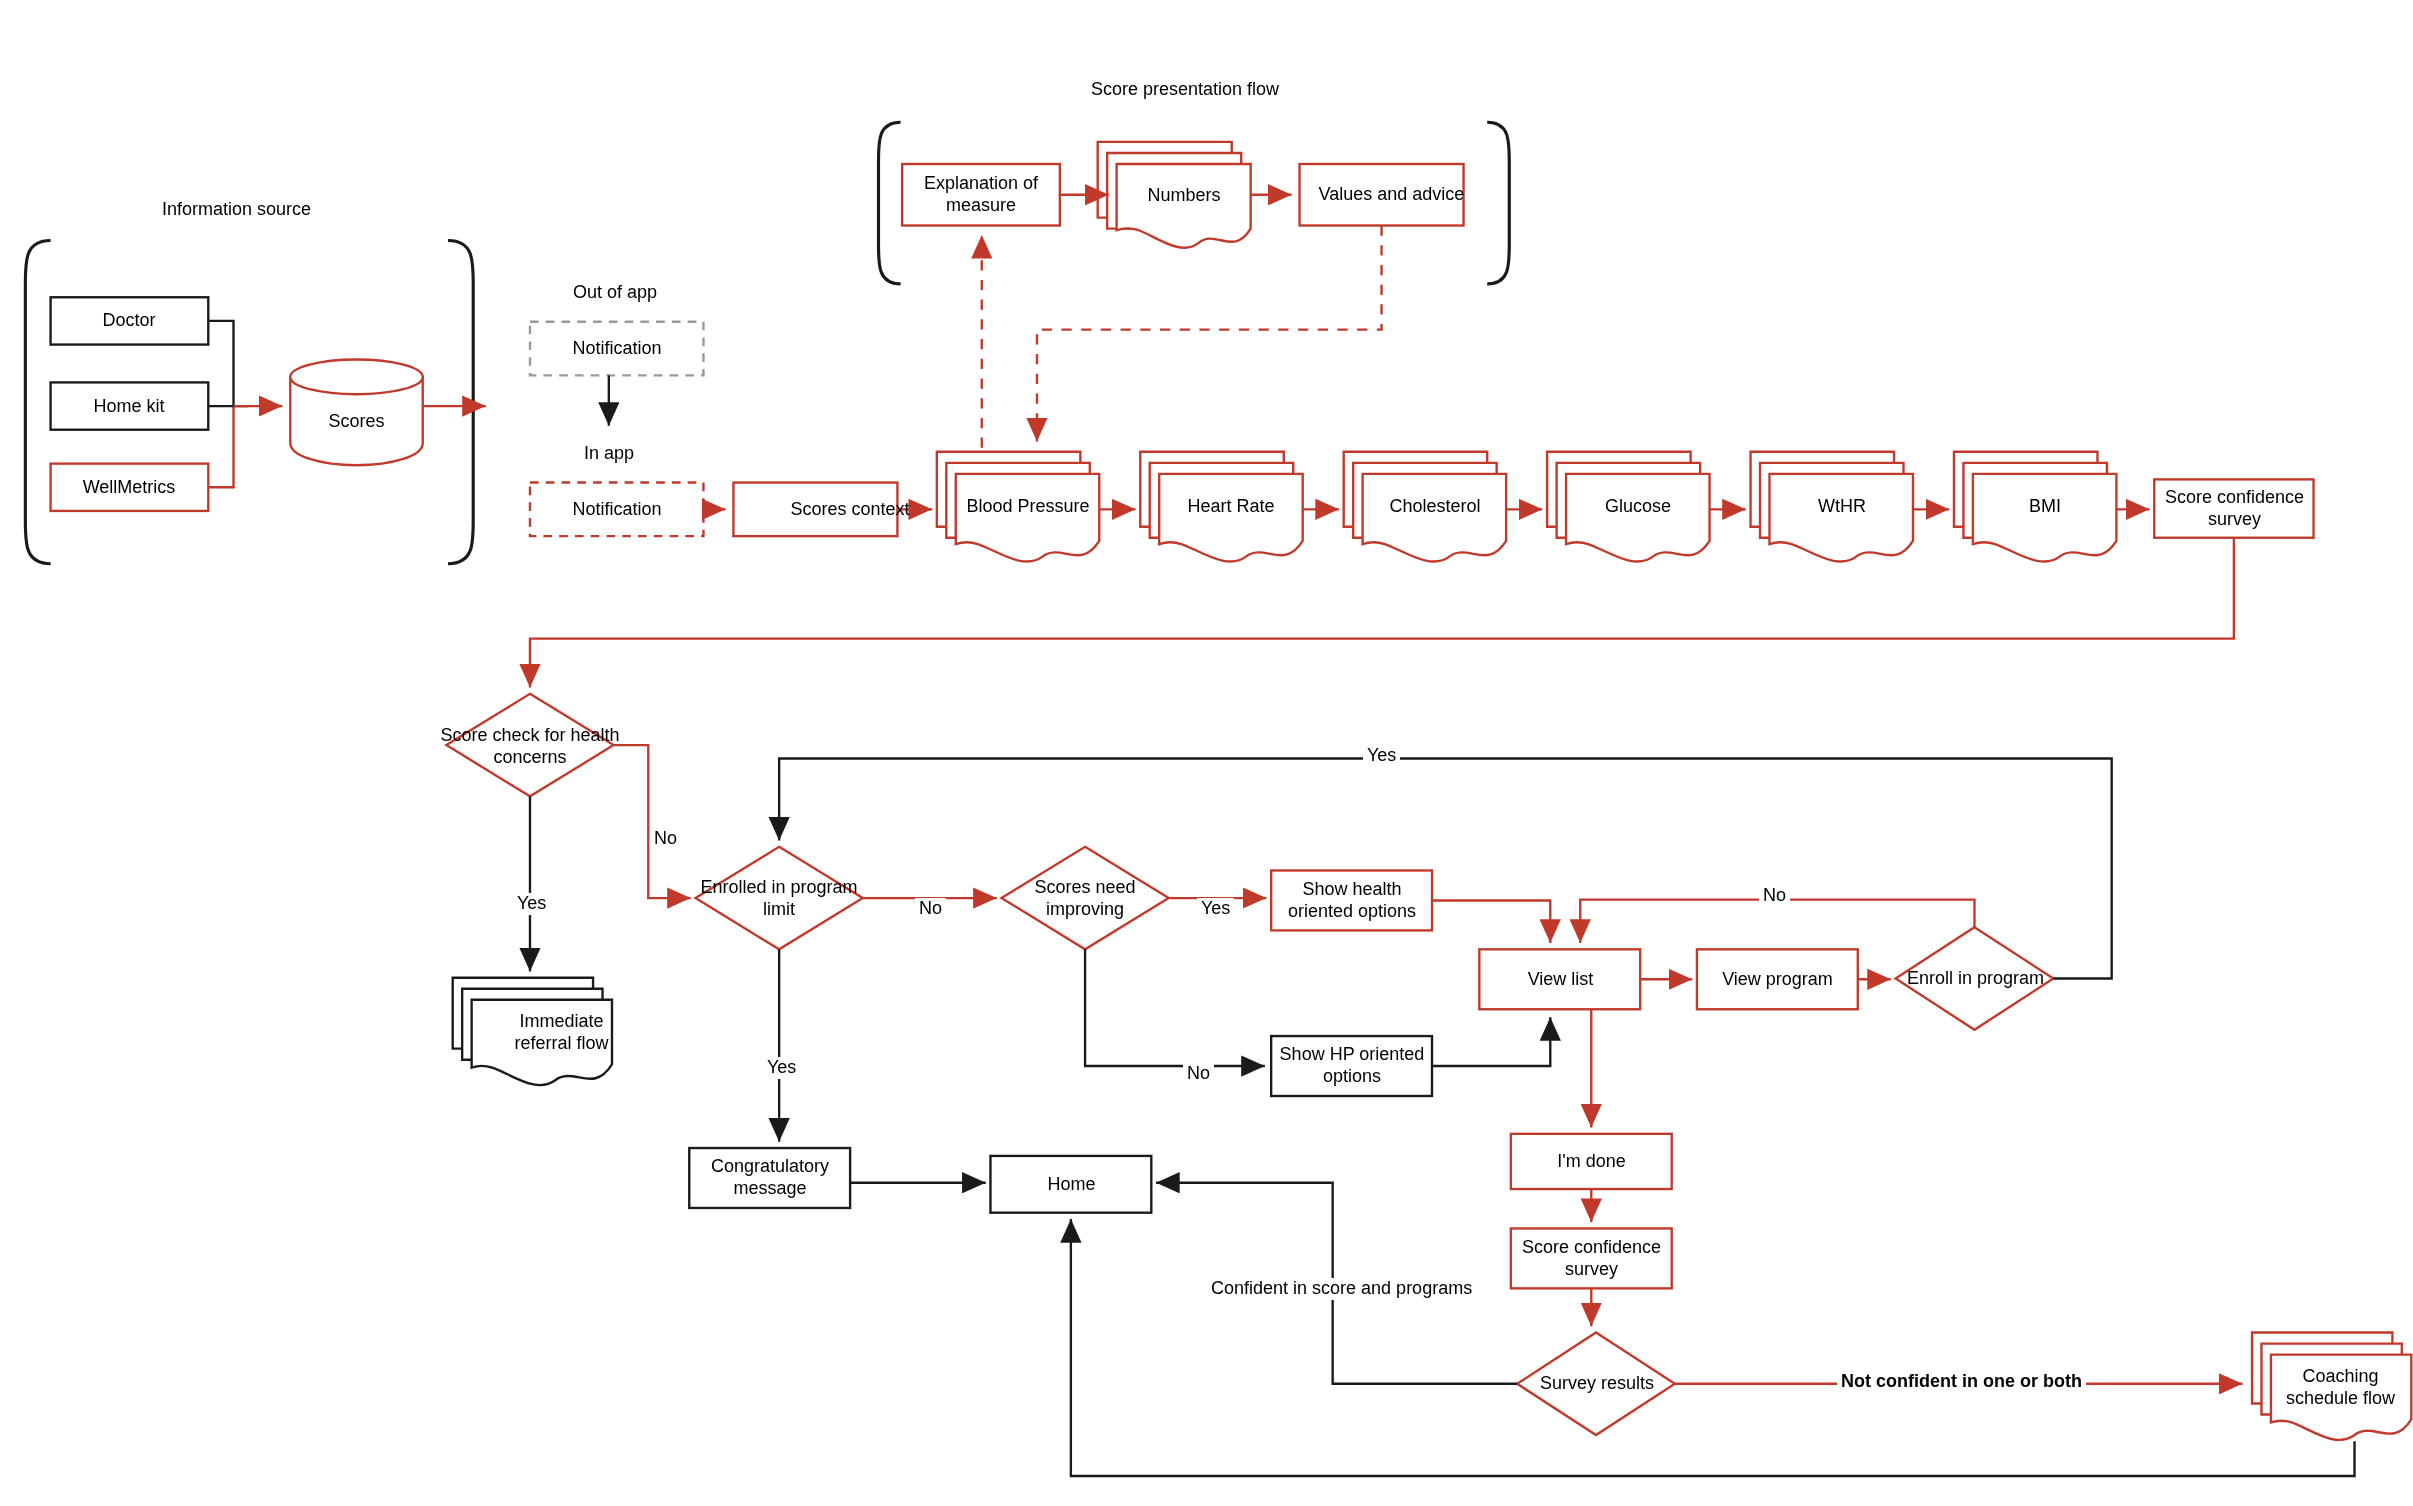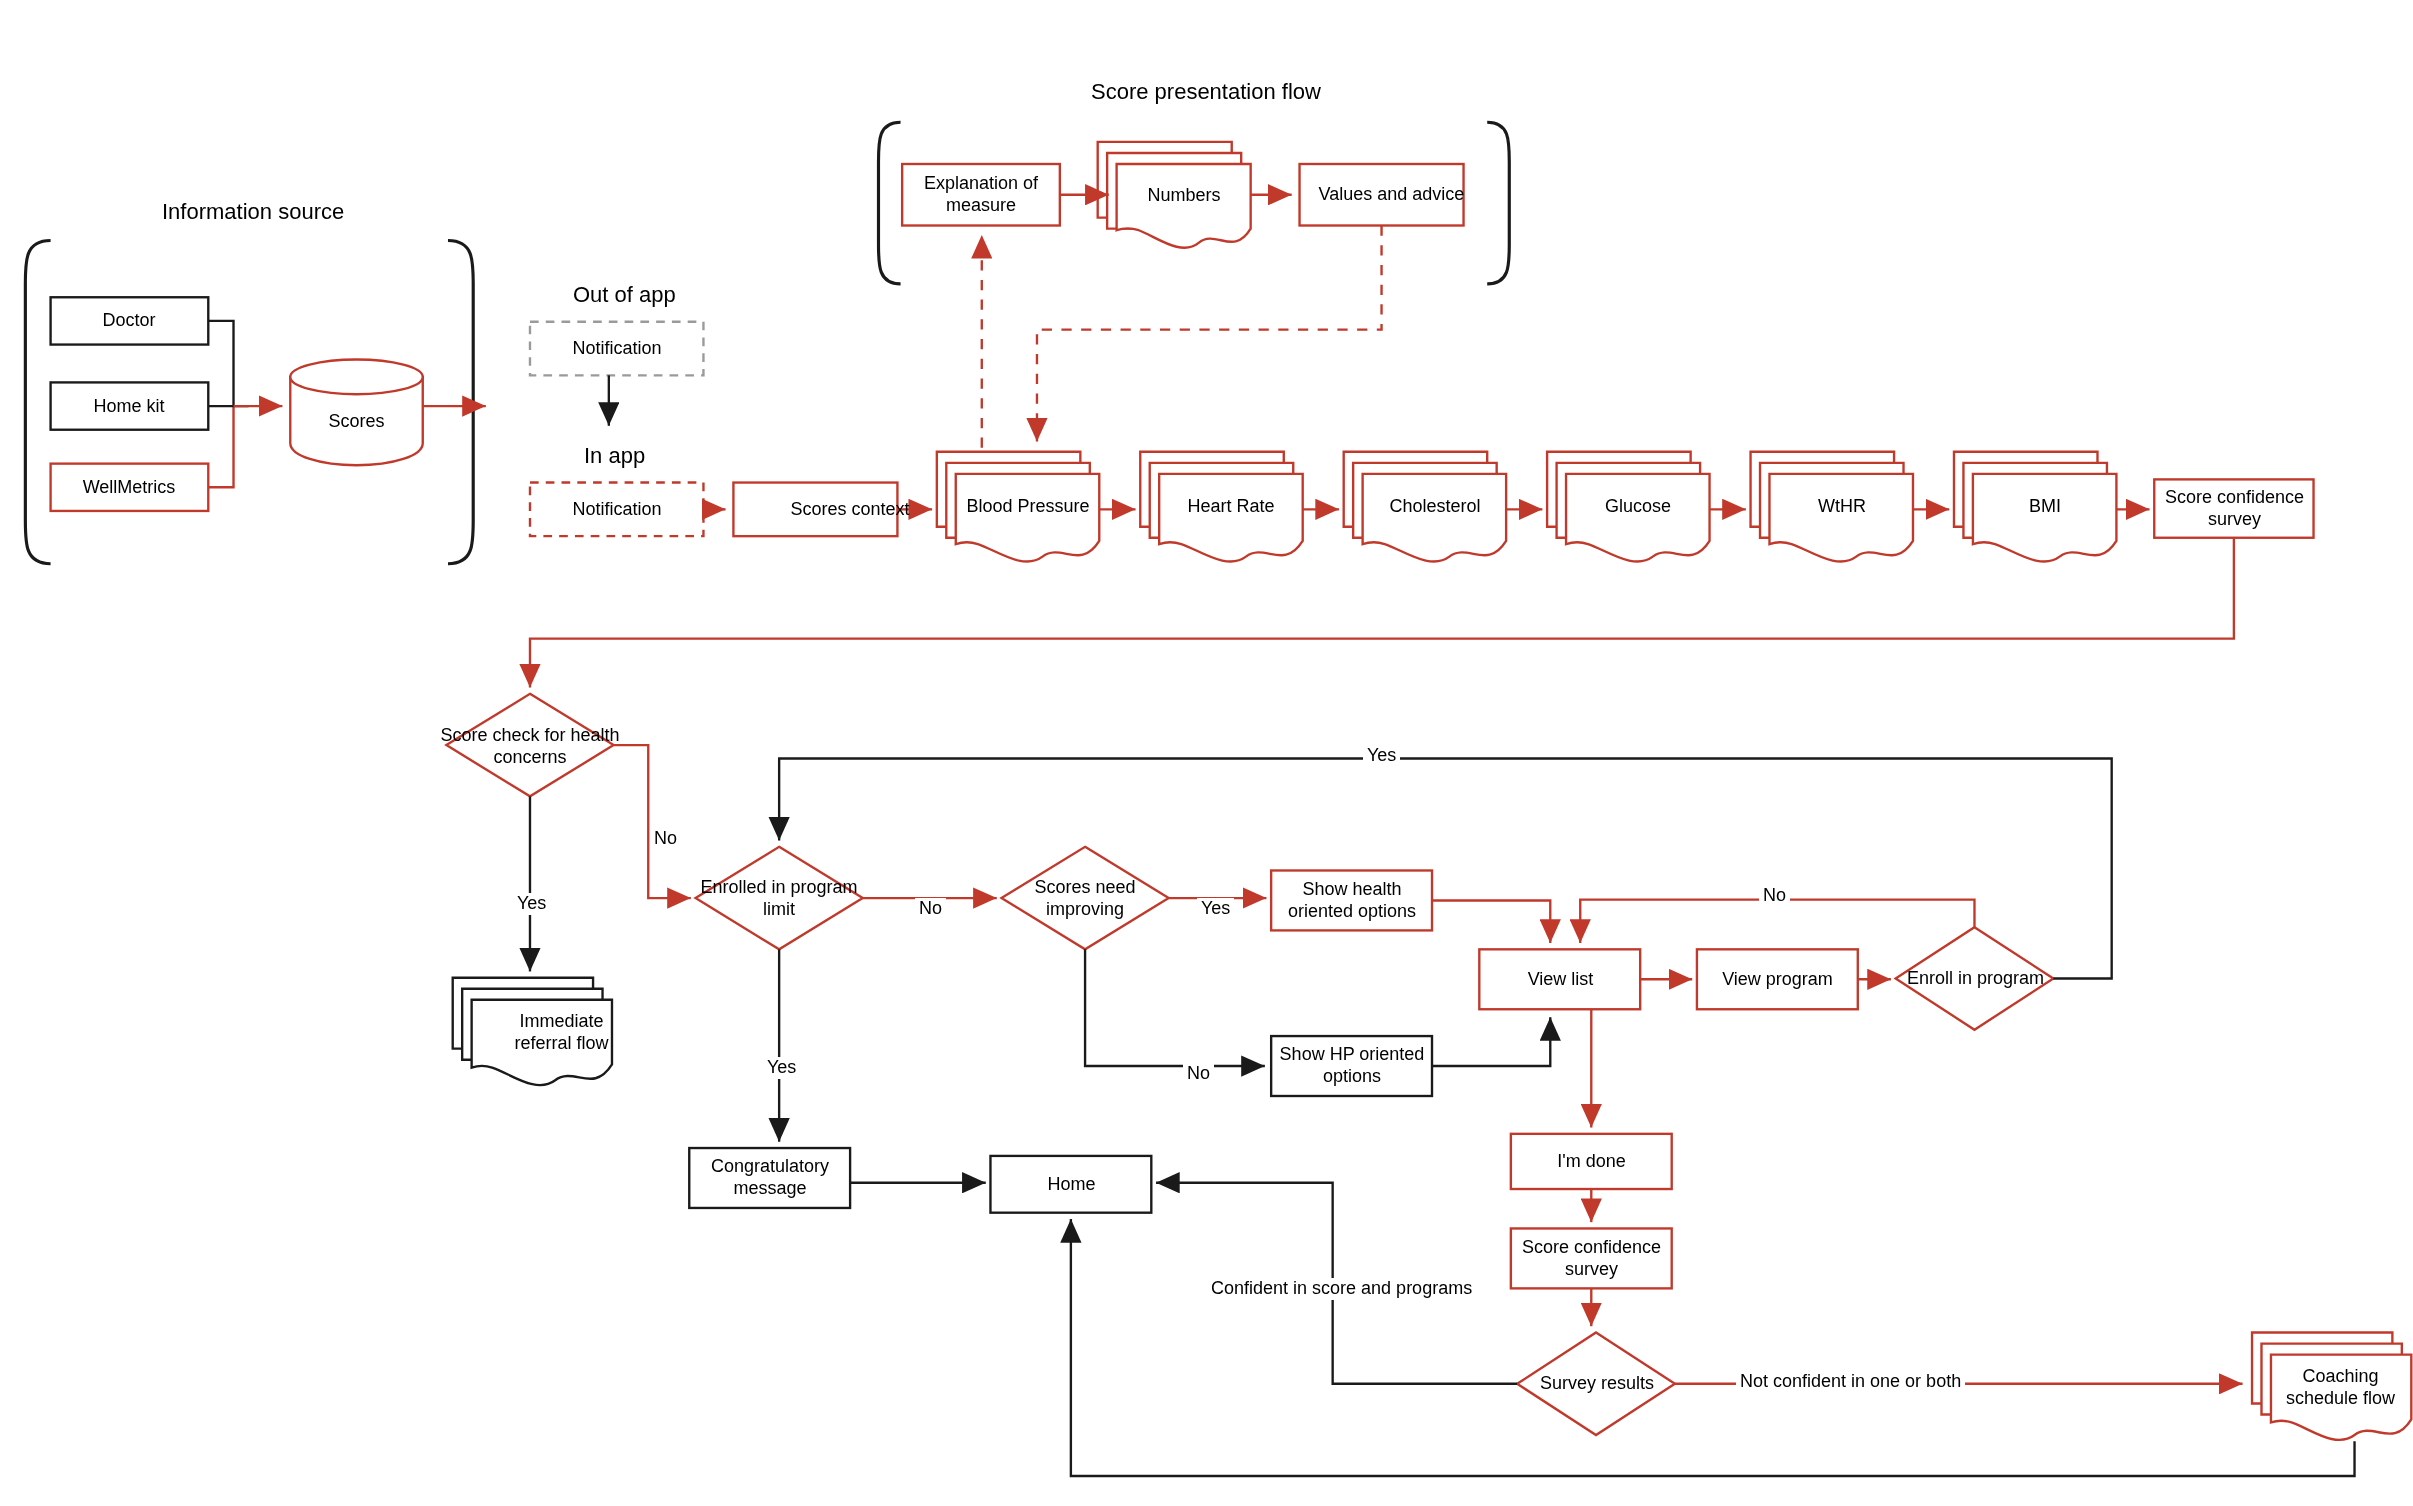--- a/index.html
+++ b/index.html
@@ -4,21 +4,21 @@
 <title>Score flow diagram</title>
 <style>
   html,body{margin:0;padding:0;background:#ffffff;}
   body{font-family:"Liberation Sans", sans-serif;}
   #canvas{position:relative;width:2413px;height:1506px;background:#fff;overflow:hidden;}
   #canvas svg{position:absolute;left:0;top:0;width:2413px;height:1506px;}
   .lbl{position:absolute;color:#000;font-size:18px;line-height:1.22;text-align:center;
        display:flex;align-items:center;justify-content:center;pointer-events:none;}
   .edge-lbl{position:absolute;color:#000;font-size:18px;line-height:1.2;text-align:center;
        white-space:nowrap;background:#fff;padding:0 4px;}
-  .title-lbl{position:absolute;color:#000;font-size:22px;white-space:nowrap;}
+  .title-lbl{position:absolute;color:#000;font-size:18px;white-space:nowrap;}
 </style>
 </head>
 <body>
 
 <div id="canvas">
 
 <svg viewBox="0 0 3060 1910" xmlns="http://www.w3.org/2000/svg">
   <defs>
     <marker id="ar-red" markerWidth="11" markerHeight="9" refX="10" refY="4.5" orient="auto" markerUnits="strokeWidth">
       <path d="M0,0 L10,4.5 L0,9 z" fill="#c0392b"></path>
@@ -223,16 +223,16 @@
 
 <div class="edge-lbl" style="left:650px;top:828px;">No</div>
 <div class="edge-lbl" style="left:513px;top:893px;">Yes</div>
 <div class="edge-lbl" style="left:915px;top:898px;">No</div>
 <div class="edge-lbl" style="left:763px;top:1057px;">Yes</div>
 <div class="edge-lbl" style="left:1197px;top:898px;">Yes</div>
 <div class="edge-lbl" style="left:1183px;top:1063px;">No</div>
 <div class="edge-lbl" style="left:1759px;top:885px;">No</div>
 <div class="edge-lbl" style="left:1363px;top:745px;">Yes</div>
 <div class="edge-lbl" style="left:1207px;top:1278px;">Confident in score and programs</div>
-<div class="edge-lbl" style="left:1736px;top:1371px;">Not confident in one or both</div>
+<div class="edge-lbl" style="left:1837px;top:1371px;font-weight:bold;">Not confident in one or both</div>
 
 </div>
 
 
 </body></html>

